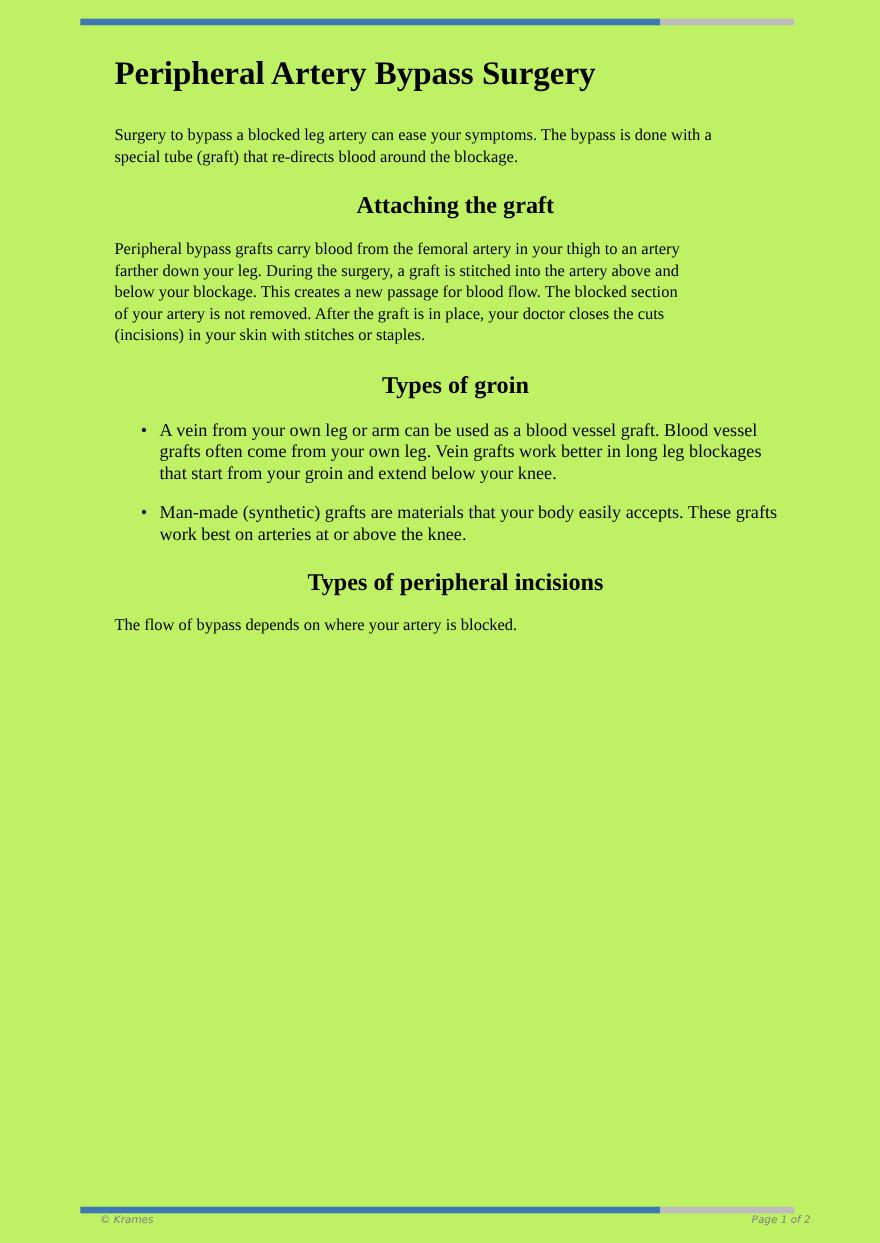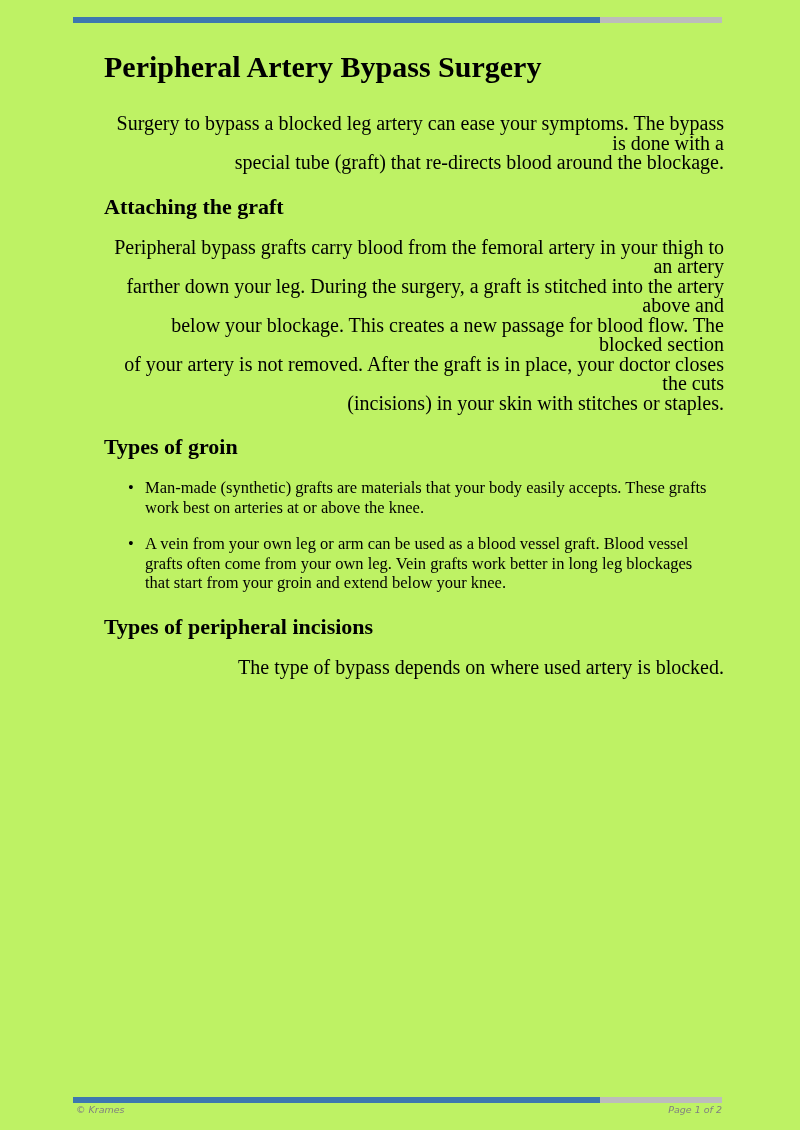--- a/index.html
+++ b/index.html
@@ -33,27 +33,27 @@
     font-size: 30px;
     line-height: 34px;
     font-weight: bold;
     margin: 0 0 30px 0;
   }
   h2 {
     font-size: 22px;
     line-height: 25px;
     font-weight: bold;
     margin: 21px 0 19px 0;
+    text-align: center;
   }
   p {
-    font-size: 20px;
+    font-size: 15px;
     line-height: 19.5px;
     margin: 0 0 21px 0;
     white-space: pre-line;
-    text-align: right;
   }
   ul.bullets {
     list-style: none;
     margin: 5px 0 21px 0;
     padding: 0 0 0 41px;
   }
   ul.bullets li {
     position: relative;
     font-size: 16.5px;
     line-height: 19.5px;
@@ -62,21 +62,21 @@
   }
   ul.bullets li::before {
     content: "\2022";
     position: absolute;
     left: -17px;
     top: 0;
     font-size: 16.5px;
   }
   .footer-row {
     position: absolute;
-    left: 73px;
+    left: 88px;
     top: 1104px;
     width: 649px;
     display: flex;
     justify-content: space-between;
     align-items: flex-end;
     font-family: "DejaVu Sans", sans-serif;
     font-style: italic;
     font-size: 9.5px;
     color: #808080;
   }
@@ -100,29 +100,29 @@
 
     <h2>Attaching the graft</h2>
     <p>Peripheral bypass grafts carry blood from the femoral artery in your thigh to an artery
 farther down your leg. During the surgery, a graft is stitched into the artery above and
 below your blockage. This creates a new passage for blood flow. The blocked section
 of your artery is not removed. After the graft is in place, your doctor closes the cuts
 (incisions) in your skin with stitches or staples.</p>
 
     <h2>Types of groin</h2>
     <ul class="bullets">
-      <li>Man-made (synthetic) grafts are materials that your body easily accepts. These grafts
-work best on arteries at or above the knee.</li>
       <li>A vein from your own leg or arm can be used as a blood vessel graft. Blood vessel
 grafts often come from your own leg. Vein grafts work better in long leg blockages
 that start from your groin and extend below your knee.</li>
+      <li>Man-made (synthetic) grafts are materials that your body easily accepts. These grafts
+work best on arteries at or above the knee.</li>
     </ul>
 
     <h2>Types of peripheral incisions</h2>
-    <p>The type of bypass depends on where used artery is blocked.</p>
+    <p>The flow of bypass depends on where your artery is blocked.</p>
   </div>
 
   <div class="rule rule-bottom">
     <div class="seg-blue"></div>
     <div class="seg-gray"></div>
   </div>
 
   <div class="footer-row">
     <span class="footer-left">© Krames</span>
     <span class="footer-right">Page 1 of 2</span>

